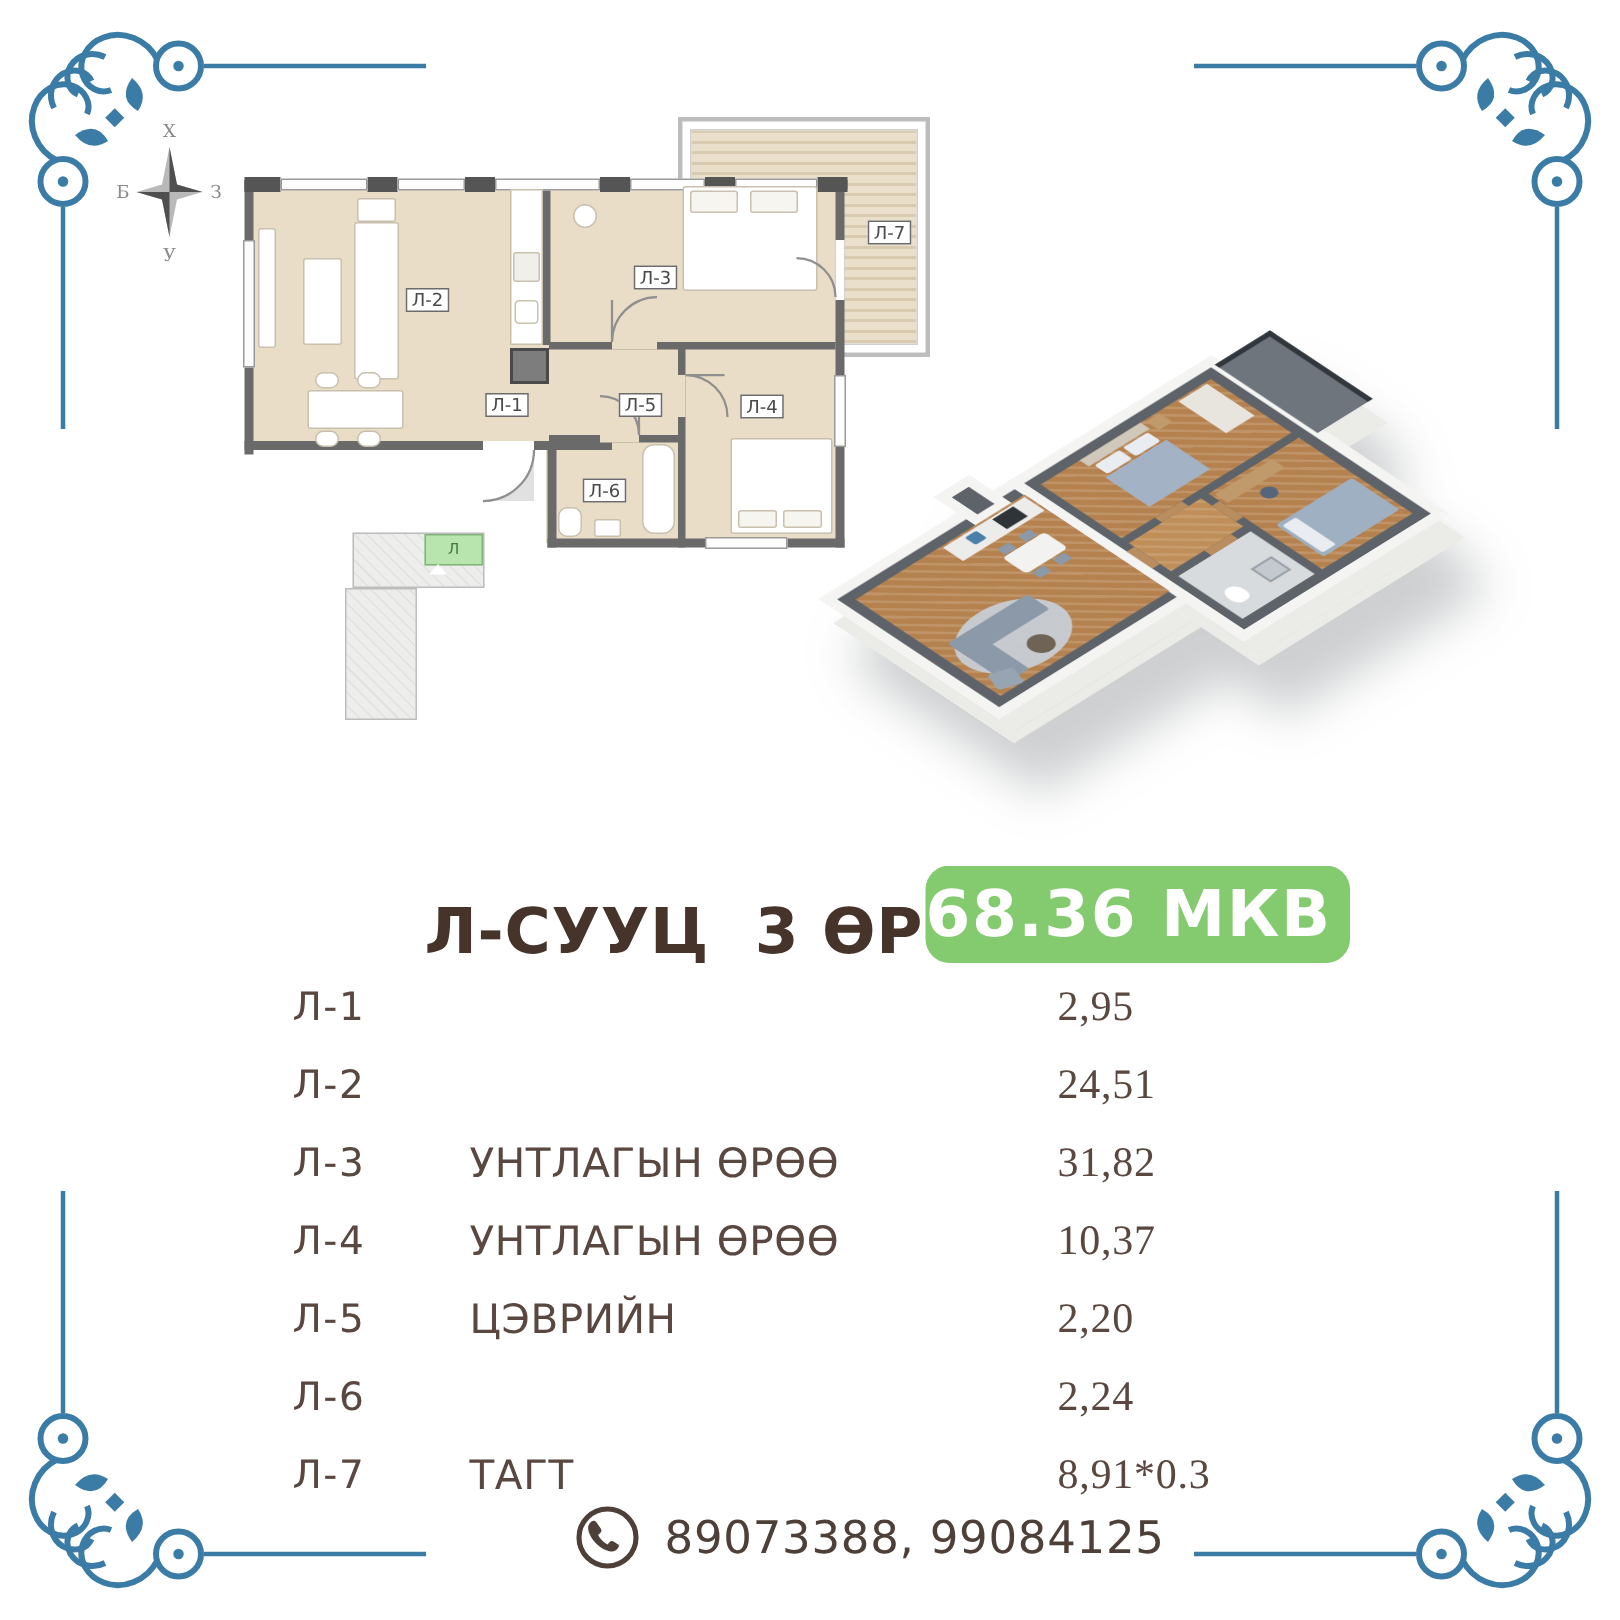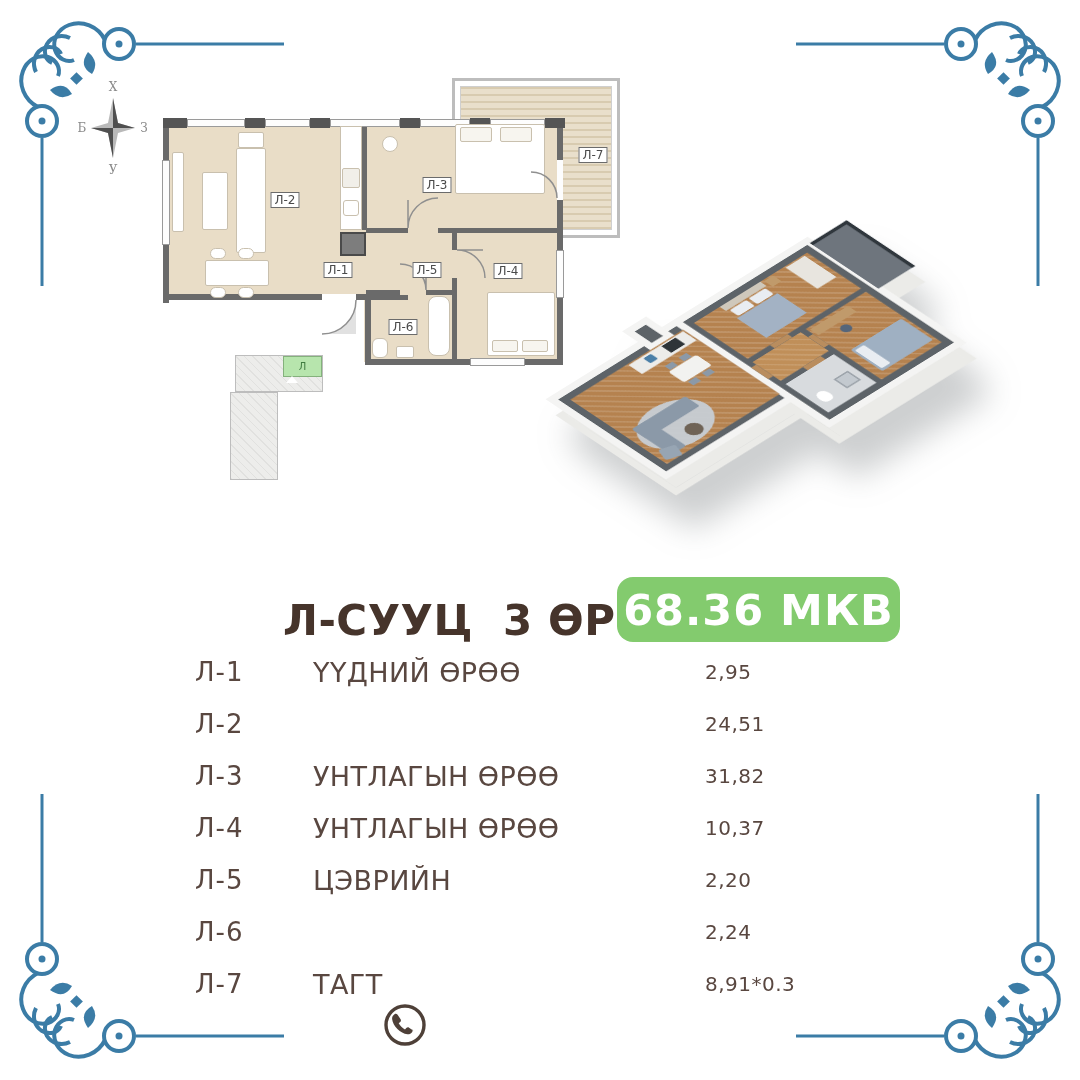--- a/index.html
+++ b/index.html
@@ -37,26 +37,26 @@
   #scene{position:absolute;left:10px;top:95px;width:460px;height:250px;
     transform-origin:230px 125px;transform:rotateX(50deg) rotateZ(-44deg) scale(0.88);}
   .slab{position:absolute;background:#5d6368;outline:10px solid #f4f4f3;}
   .wood{background:#b5824f;background-image:repeating-linear-gradient(45deg,rgba(255,255,255,.14) 0 3px,transparent 3px 9px);}
   .wood2{background:#c08f59;background-image:repeating-linear-gradient(45deg,rgba(255,255,255,.12) 0 3px,transparent 3px 9px);}
   .iso-el{position:absolute;}
   
   #title{position:absolute;left:283px;top:596px;font-size:42px;font-weight:bold;color:#46342b;
     letter-spacing:.5px;white-space:pre;}
   #badge{position:absolute;left:617px;top:577px;width:283px;height:65px;background:#83cb6e;
-    border-radius:16px;color:#fff;font-size:43px;font-weight:bold;text-align:center;line-height:66px;letter-spacing:1px;}
+    border-radius:16px;color:#fff;font-size:43px;font-weight:bold;text-align:left;line-height:66px;letter-spacing:1px;}
   #table{position:absolute;left:195px;top:646px;width:680px;}
   .row{position:relative;height:52px;color:#594740;}
   .code{position:absolute;left:0;top:50%;transform:translateY(-50%);font-size:26px;letter-spacing:1px;}
   .rname{position:absolute;left:118px;top:50%;transform:translateY(-50%);font-size:27px;letter-spacing:.4px;white-space:nowrap;}
-  .rarea{position:absolute;left:510px;top:50%;transform:translateY(-50%);font-size:20px;letter-spacing:.5px;}
+  .rarea{position:absolute;left:510px;top:50%;transform:translateY(-50%);font-size:28px;letter-spacing:.5px;font-family:Liberation Serif, serif;}
   #phone{position:absolute;left:383px;top:1002px;height:46px;display:flex;align-items:center;gap:16px;color:#4e4038;}
   #phoneTxt{font-size:30px;letter-spacing:.5px;}
 </style>
 </head>
 <body>
 
 <div id="canvas">
 
   <svg class="orn" style="left:14px;top:16px;" viewBox="0 0 270 270">
     <defs>
@@ -254,21 +254,20 @@
       </div>
     </div>
   </div>
 
   <div id="title">Л-СУУЦ  3 ӨРӨӨ</div>
   <div id="badge">68.36 МКВ</div>
 
   <div id="table">
     <div class="row">
       <span class="code">Л-1</span>
-      <span class="rname">ҮҮДНИЙ ӨРӨӨ</span>
       <span class="rarea">2,95</span>
     </div>
     <div class="row">
       <span class="code">Л-2</span>
       <span class="rarea">24,51</span>
     </div>
     <div class="row">
       <span class="code">Л-3</span>
       <span class="rname">УНТЛАГЫН ӨРӨӨ</span>
       <span class="rarea">31,82</span>
@@ -292,15 +291,16 @@
       <span class="rname">ТАГТ</span>
       <span class="rarea">8,91*0.3</span>
     </div>
   </div>
 
   <div id="phone">
     <svg width="44" height="44" viewBox="0 0 44 44">
       <circle cx="22" cy="22" r="19" fill="none" stroke="#4e4038" stroke-width="3.4"></circle>
       <path d="M30.5,27.7 l-4.4,-3 c-0.9,-0.6 -2.1,-0.4 -2.8,0.4 l-1.3,1.5 c-2.5,-1.3 -5,-3.8 -6.3,-6.3 l1.5,-1.3 c0.8,-0.7 1,-1.9 0.4,-2.8 l-3,-4.4 c-0.7,-1 -2.1,-1.3 -3.1,-0.6 c-1.6,1.1 -2.6,2.9 -2.4,4.8 c0.6,6.8 8.5,14.7 15.3,15.3 c1.9,0.2 3.7,-0.8 4.8,-2.4 c0.7,-1 0.4,-2.4 -0.7,-3.2 z" fill="#4e4038"></path>
     </svg>
+    <span id="phoneTxt">89073388, 99084125</span>
   </div>
 
 </div>
 
 </body></html>

